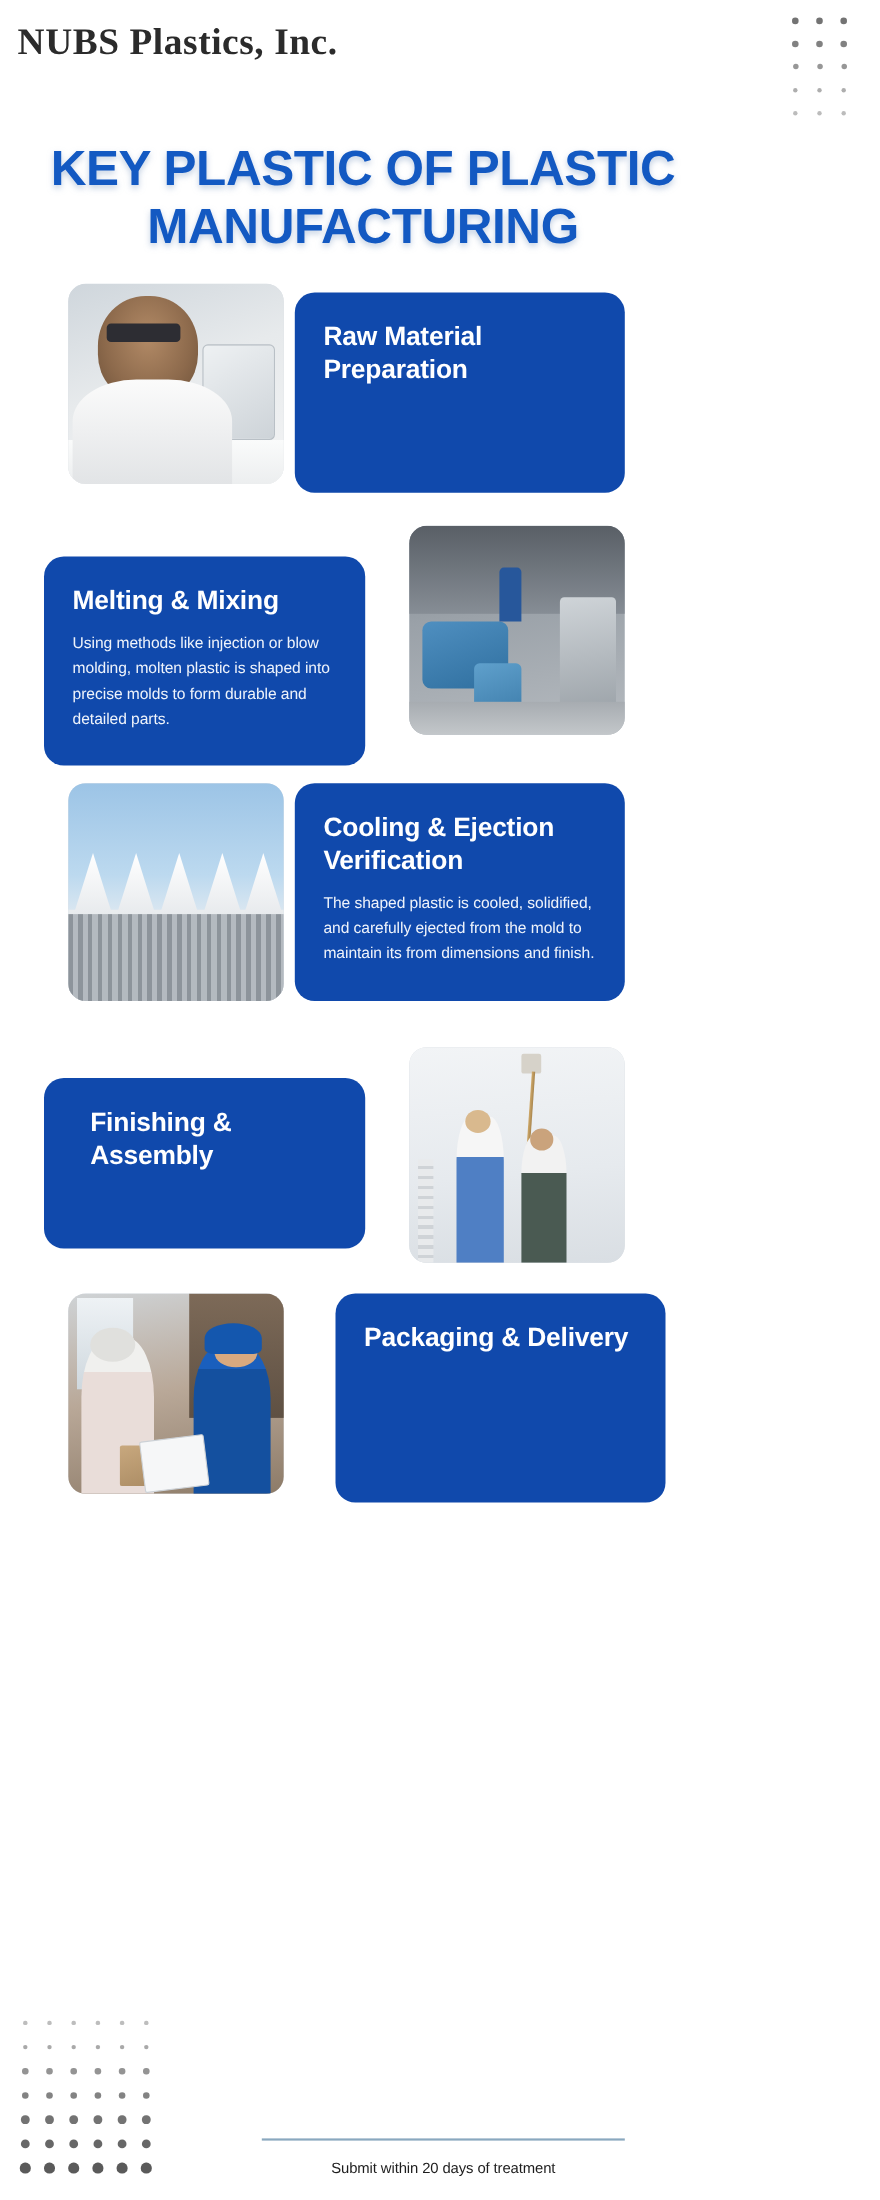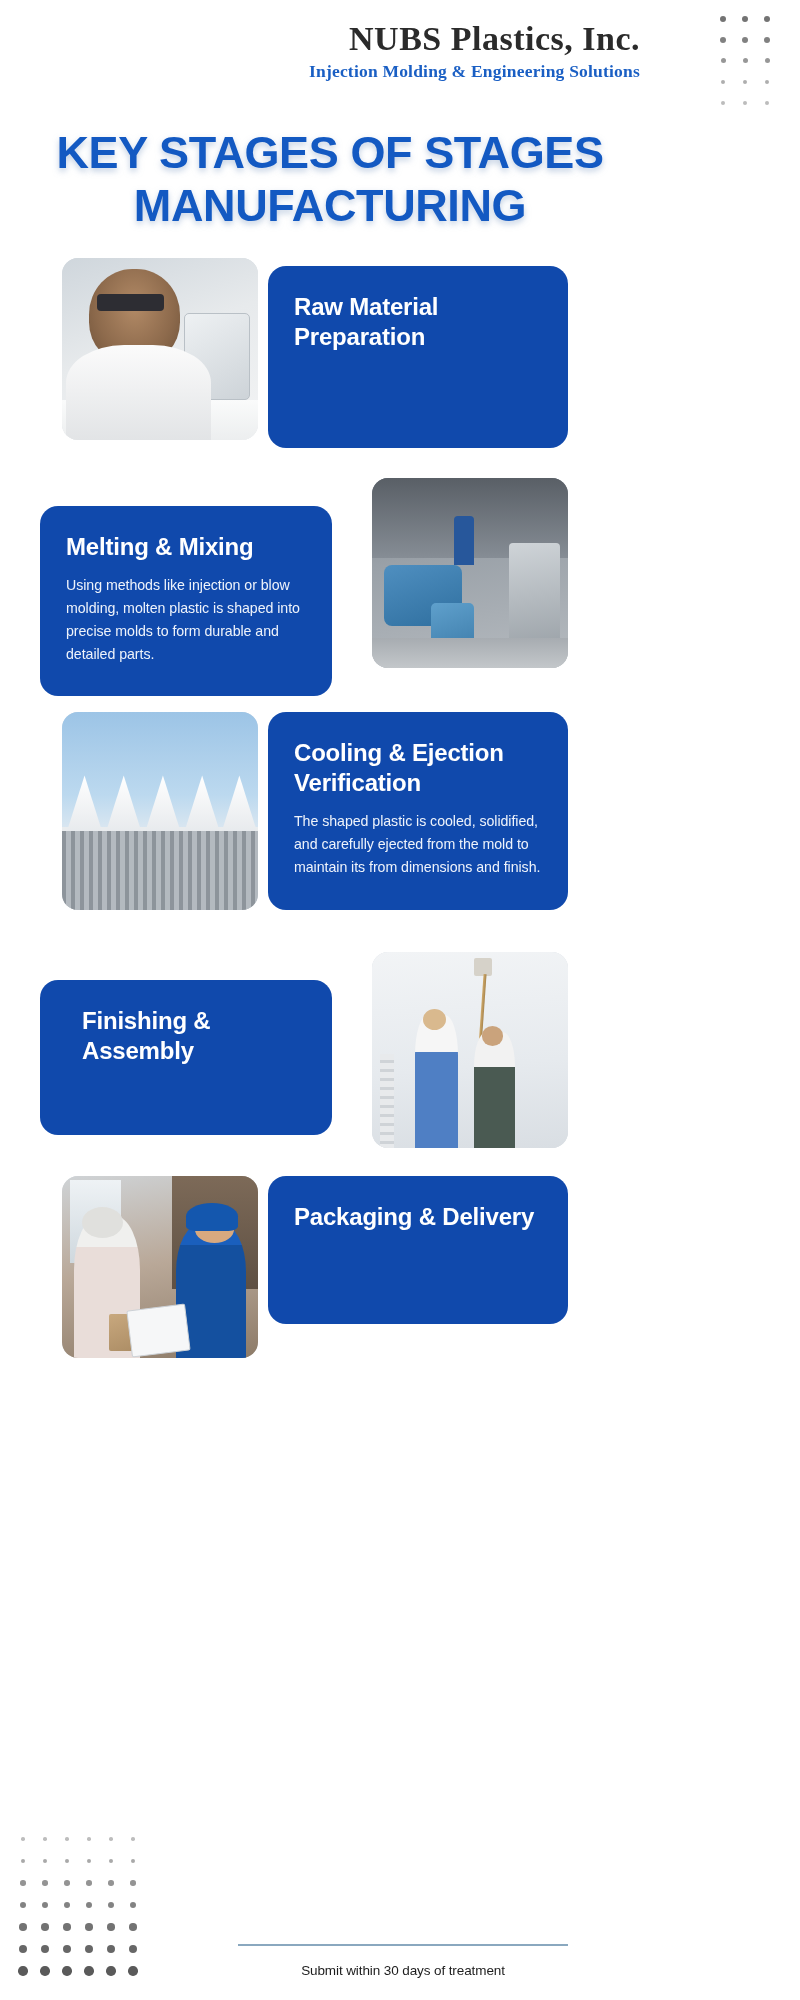--- a/index.html
+++ b/index.html
@@ -20,23 +20,23 @@
     position: relative;
     width: 800px;
     height: 2000px;
     background: #ffffff;
   }
 
   
   .logo-block {
     position: absolute;
     top: 20px;
-    left: 0;
+    left: 16px;
     width: 640px;
-    text-align: right;
+    text-align: left;
   }
   .logo-name {
     font-family: "Liberation Serif", serif;
     font-weight: bold;
     font-size: 34px;
     color: #2b2b2b;
     letter-spacing: 0.5px;
     line-height: 1.1;
   }
   .logo-tagline {
@@ -254,42 +254,41 @@
     letter-spacing: -0.1px;
   }
 </style>
 </head>
 <body>
 
 <div class="page">
 
   <div class="logo-block">
     <div class="logo-name">NUBS Plastics, Inc.</div>
-    <div class="logo-tagline">Injection Molding &amp; Engineering Solutions</div>
   </div>
 
   <div class="dots-topright">
     <i class="r0"></i>
       <i class="r0"></i>
       <i class="r0"></i>
     <i class="r1"></i>
       <i class="r1"></i>
       <i class="r1"></i>
     <i class="r2"></i>
       <i class="r2"></i>
       <i class="r2"></i>
     <i class="r3"></i>
       <i class="r3"></i>
       <i class="r3"></i>
     <i class="r4"></i>
       <i class="r4"></i>
       <i class="r4"></i>
   </div>
 
-  <h1 class="main-title">KEY STAGES OF STAGES MANUFACTURING</h1>
+  <h1 class="main-title">KEY PLASTIC OF PLASTIC MANUFACTURING</h1>
 
   <div class="row row-a" style="top:258px; height:190px;">
     <div class="photo" style="top:0; height:182px;">
       <div class="ph p1">
         <div class="o1"></div>
           <div class="o2"></div>
           <div class="o3"></div>
           <div class="o4"></div>
       </div>
     </div>
@@ -356,21 +355,21 @@
           <div class="wall"></div>
         <div class="lady"></div>
           <div class="ladyh"></div>
         <div class="cour"></div>
           <div class="face"></div>
           <div class="cap"></div>
         <div class="box"></div>
           <div class="board"></div>
       </div>
     </div>
-    <div class="card" style="top:0; height:148px;">
+    <div class="card" style="top:0; height:190px;margin-left:37px;">
       <div class="card-title">Packaging &amp; Delivery</div>
     </div>
   </div>
 
   <div class="dots-footer">
     <i class="f0"></i>
       <i class="f0"></i>
       <i class="f0"></i>
       <i class="f0"></i>
       <i class="f0"></i>
@@ -407,15 +406,15 @@
       <i class="f5"></i>
     <i class="f6"></i>
       <i class="f6"></i>
       <i class="f6"></i>
       <i class="f6"></i>
       <i class="f6"></i>
       <i class="f6"></i>
   </div>
 
   <div class="footer-rule"></div>
-  <div class="footer-note">Submit within 30 days of treatment</div>
+  <div class="footer-note">Submit within 20 days of treatment</div>
 
 </div>
 
 </body></html>

